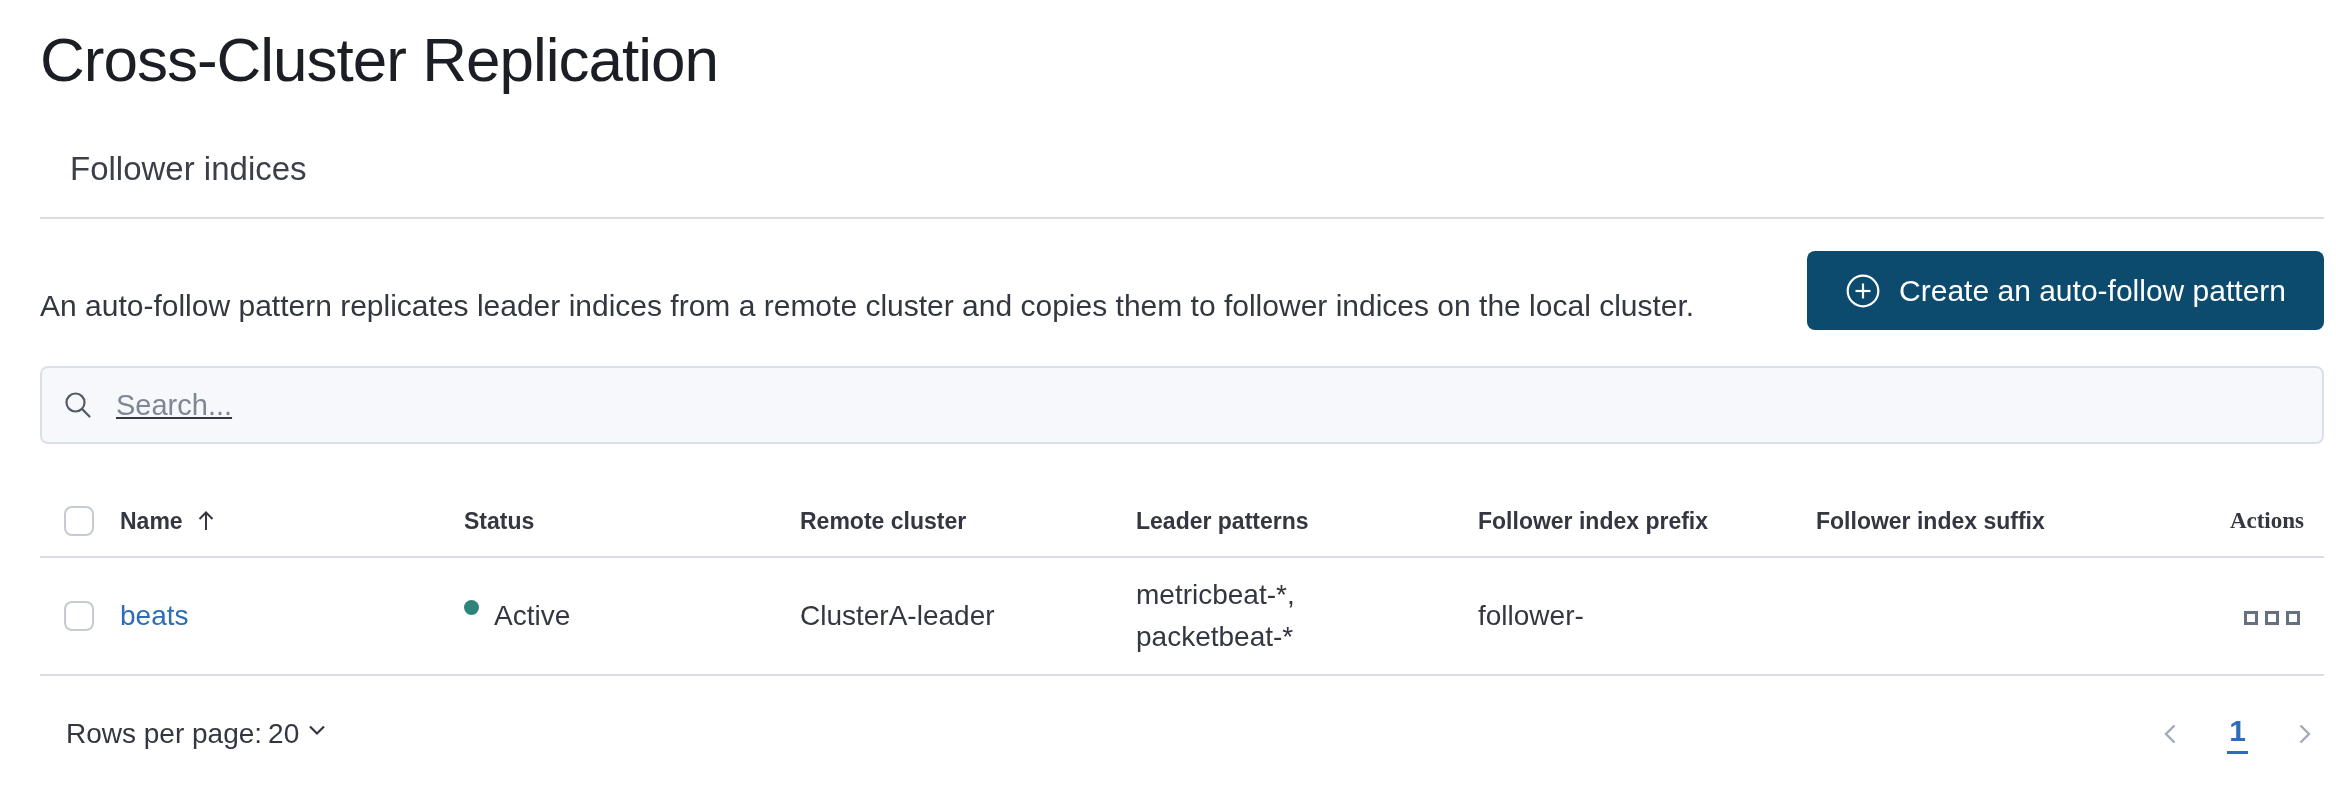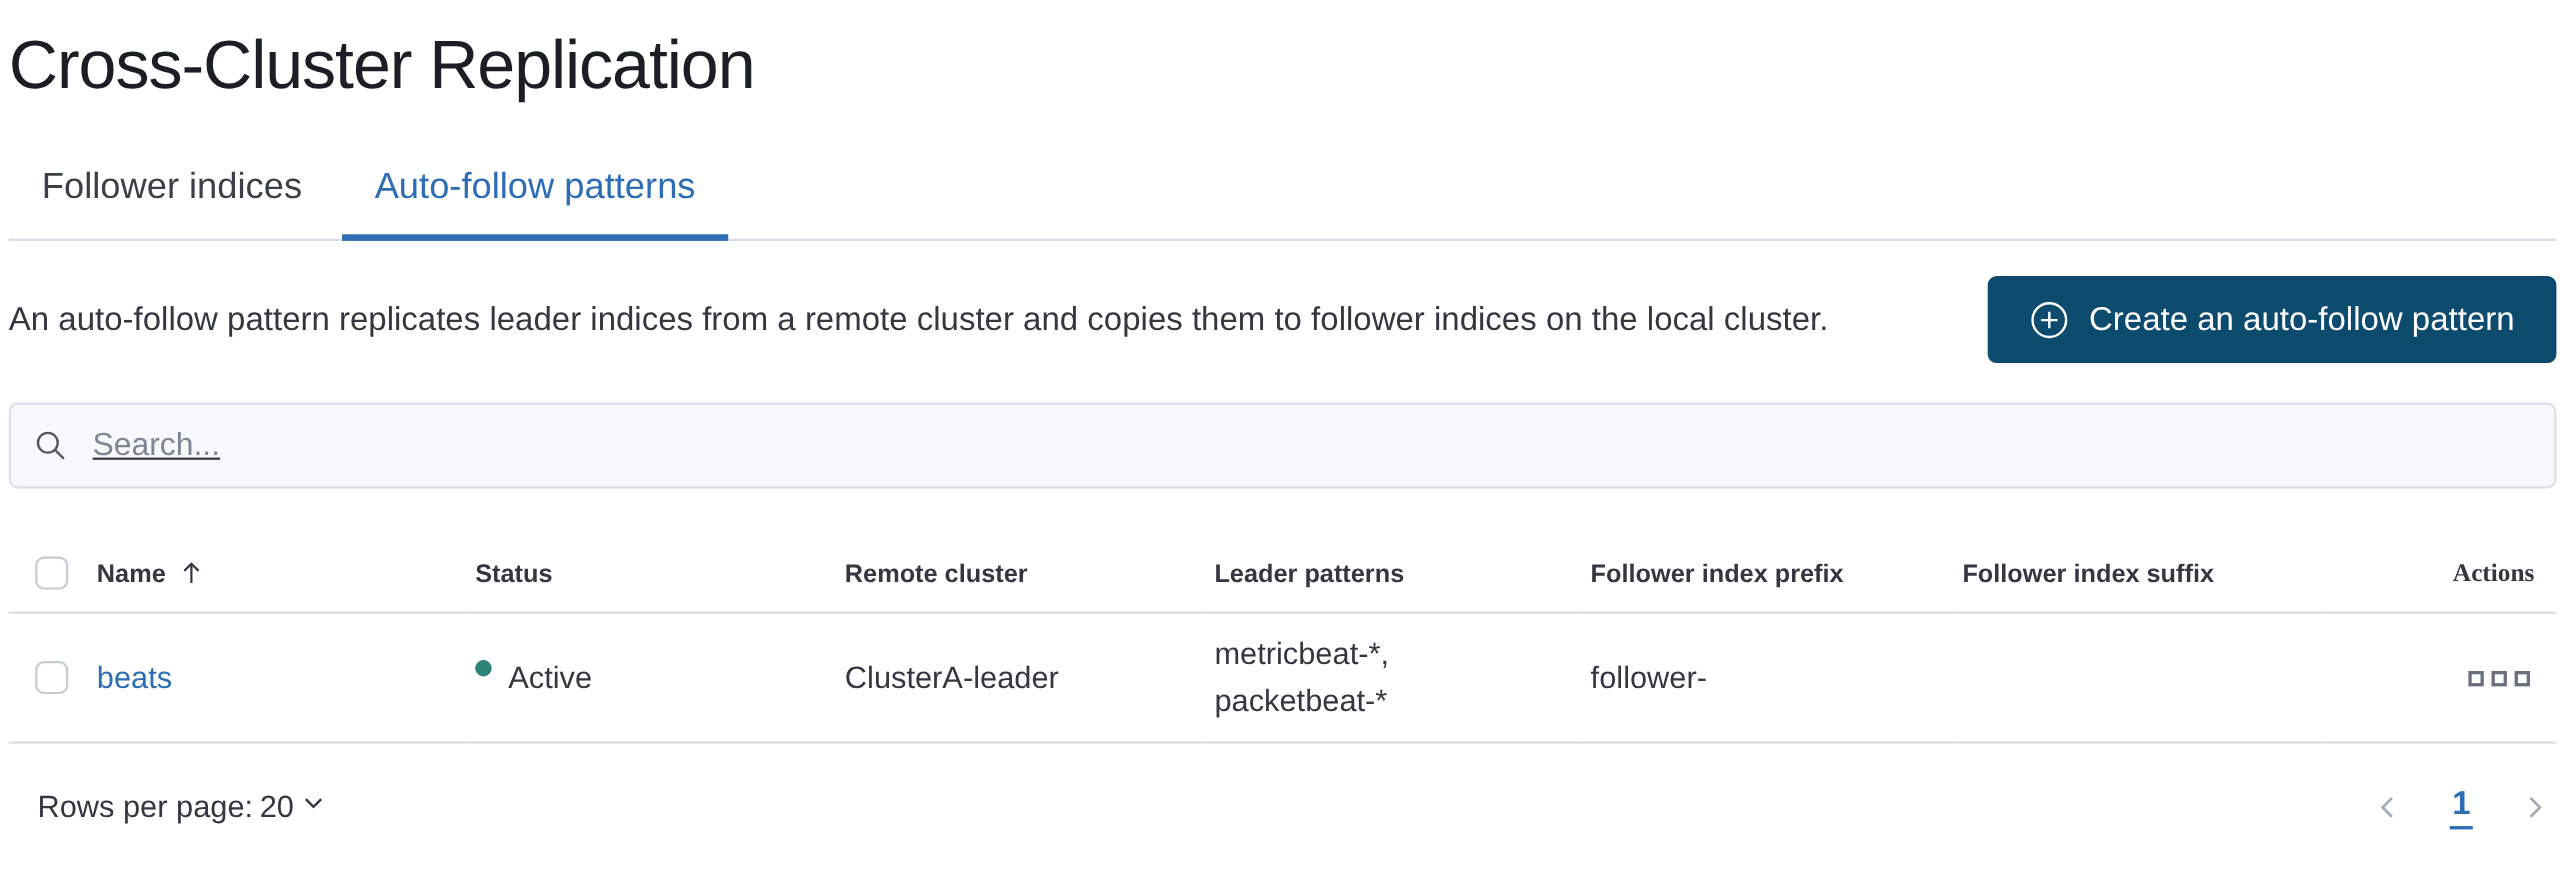--- a/index.html
+++ b/index.html
@@ -2,21 +2,21 @@
 <html><head>
 <meta charset="utf-8">
 <style>
   * { box-sizing: border-box; }
   html,body { margin:0; padding:0; }
   body {
     width:2336px; height:800px; overflow:hidden;
     background:#ffffff; color:#343741;
     font-family:"Liberation Sans", sans-serif;
   }
-  .page { width:2336px; height:640px; padding:0 12px 0 8px; }
+  .page { width:2336px; height:640px; padding:0 12px 0 40px; }
 
   
   .page-title {
     margin:0; padding-top:18px;
     font-size:62px; line-height:84px; font-weight:400;
     letter-spacing:-1px; color:#1c1e26;
   }
 
   
   .tab-bar { display:flex; gap:6px; margin-top:10px; border-bottom:2px solid #d9dce6; }
@@ -25,21 +25,21 @@
     font-family:inherit; font-size:33px; line-height:33px;
     padding:40px 30px 32px; color:#3a3f4a;
   }
   .tab.active { color:#2c6db5; }
   .tab.active::after {
     content:""; position:absolute; left:0; right:0; bottom:-2px;
     height:6px; background:#2c6db5;
   }
 
   
-  .toolbar { display:flex; justify-content:space-between; align-items:center; margin-top:32px; }
+  .toolbar { display:flex; justify-content:space-between; align-items:flex-end; margin-top:32px; }
   .description { margin:0; font-size:30px; line-height:48px; max-width:1700px; color:#33373f; flex:0 1 1700px; }
   .create-btn {
     flex:0 0 auto; display:flex; align-items:center; gap:18px;
     height:79px; padding:0 38px; margin-top:0;
     background:#0c4a6e; color:#ffffff; border:none; border-radius:8px;
     font-family:inherit; font-size:30px; cursor:pointer;
   }
 
   
   .search-bar {
@@ -103,21 +103,20 @@
 </style>
 </head>
 <body>
 
 <div class="page">
 
   <h1 class="page-title">Cross-Cluster Replication</h1>
 
   <div class="tab-bar">
     <button class="tab">Follower indices</button>
-    <button class="tab active">Auto-follow patterns</button>
   </div>
 
   <div class="toolbar">
     <p class="description">An auto-follow pattern replicates leader indices from a remote cluster and copies them to follower indices on the local cluster.</p>
     <button class="create-btn">
       <span>
         <svg width="36" height="36" viewBox="0 0 36 36">
           <circle cx="18" cy="18" r="15.3" fill="none" stroke="#ffffff" stroke-width="2.2"></circle>
           <line x1="18" y1="10.5" x2="18" y2="25.5" stroke="#ffffff" stroke-width="2.2"></line>
           <line x1="10.5" y1="18" x2="25.5" y2="18" stroke="#ffffff" stroke-width="2.2"></line>

